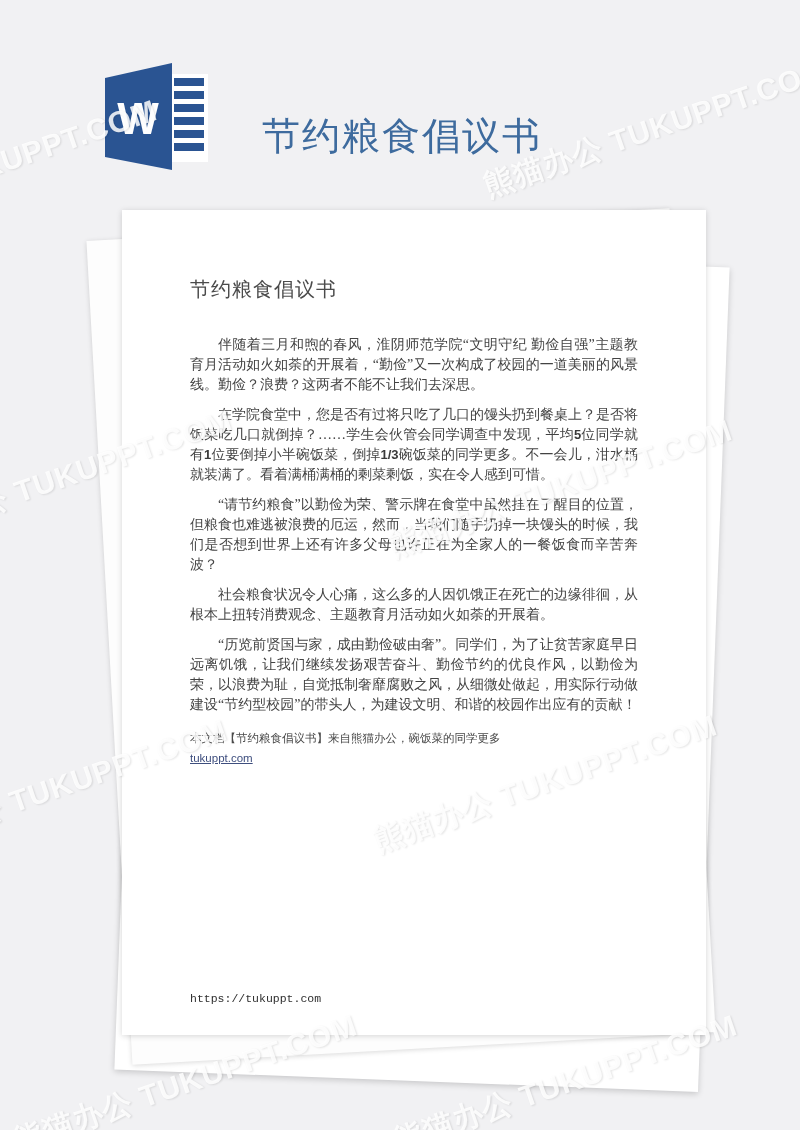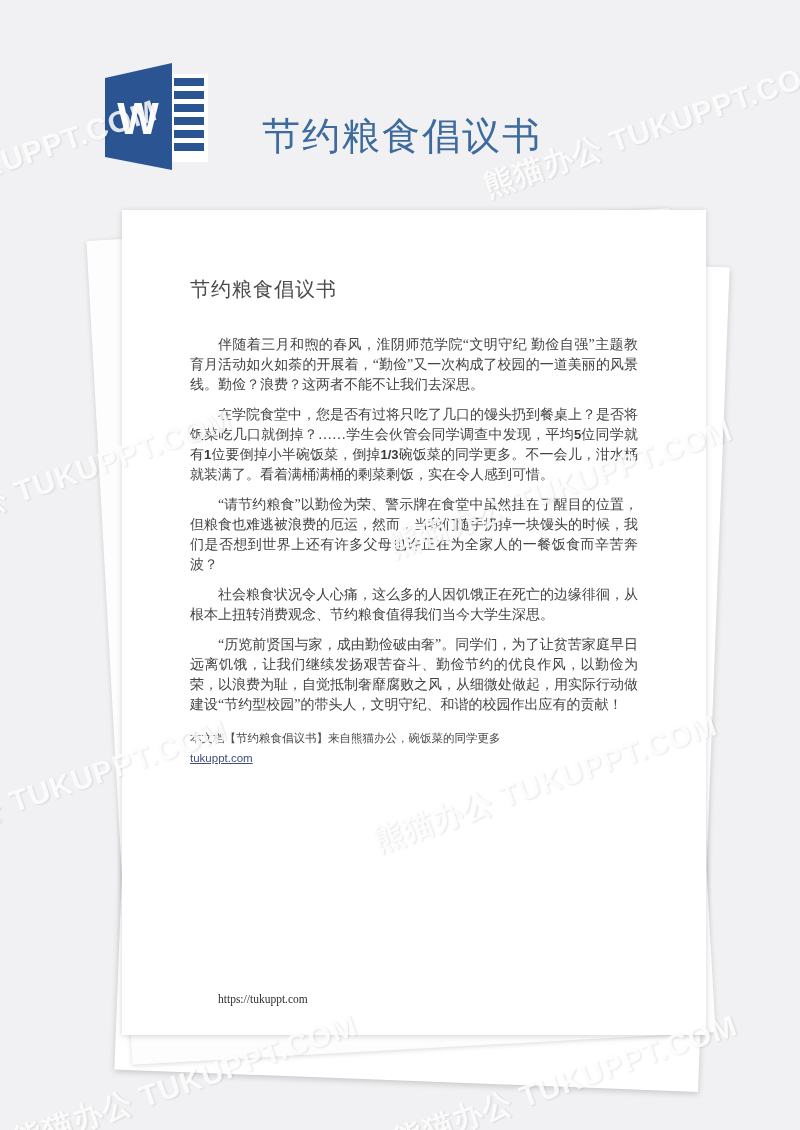--- a/index.html
+++ b/index.html
@@ -58,22 +58,22 @@
     font-size: 11.5px; line-height: 19px; color: #4a4a4a;
   }
   .footer-link {
     display: inline-block; margin-top: 1px;
     font-family: "Liberation Sans", sans-serif;
     font-size: 11.5px; color: #3e4e7e;
     text-decoration: underline; cursor: pointer;
   }
   .page-url {
     position: absolute; left: 68px; bottom: 30px;
-    font-family: Liberation Serif, serif;
-    font-size: 11.5px; color: #2f2f2f; margin-left: 28px;
+    font-family: Liberation Mono, monospace;
+    font-size: 11.5px; color: #2f2f2f;
   }
 
   
   .wm {
     position: absolute; z-index: 5;
     font-family: "Liberation Sans", sans-serif;
     font-weight: 700; font-size: 30px; letter-spacing: 1px;
     color: rgba(255,255,255,0.85);
     text-shadow: 1px 1px 2px rgba(0,0,0,0.10);
     transform: rotate(-19deg);
@@ -104,22 +104,22 @@
 
 <div class="sheet sheet-back3"></div>
 <div class="sheet sheet-back2"></div>
 
 <div class="sheet page">
   <h2 class="doc-title">节约粮食倡议书</h2>
   <div class="doc-body">
     <p>伴随着三月和煦的春风，淮阴师范学院“文明守纪 勤俭自强”主题教育月活动如火如荼的开展着，“勤俭”又一次构成了校园的一道美丽的风景线。勤俭？浪费？这两者不能不让我们去深思。</p>
     <p>在学院食堂中，您是否有过将只吃了几口的馒头扔到餐桌上？是否将饭菜吃几口就倒掉？……学生会伙管会同学调查中发现，平均<b>5</b>位同学就有<b>1</b>位要倒掉小半碗饭菜，倒掉<b>1/3</b>碗饭菜的同学更多。不一会儿，泔水桶就装满了。看着满桶满桶的剩菜剩饭，实在令人感到可惜。</p>
     <p>“请节约粮食”以勤俭为荣、警示牌在食堂中虽然挂在了醒目的位置，但粮食也难逃被浪费的厄运，然而，当我们随手扔掉一块馒头的时候，我们是否想到世界上还有许多父母也许正在为全家人的一餐饭食而辛苦奔波？</p>
-    <p>社会粮食状况令人心痛，这么多的人因饥饿正在死亡的边缘徘徊，从根本上扭转消费观念、节约粮食值得我们当今大学生深思。</p>
-    <p>“历览前贤国与家，成由勤俭破由奢”。同学们，为了让贫苦家庭早日远离饥饿，让我们继续发扬艰苦奋斗、勤俭节约的优良作风，以勤俭为荣，以浪费为耻，自觉抵制奢靡腐败之风，从细微处做起，用实际行动做建设“节约型校园”的带头人，文明守纪、和谐的校园作出应有的贡献！</p>
+    <p>社会粮食状况令人心痛，这么多的人因饥饿正在死亡的边缘徘徊，从根本上扭转消费观念、主题教育月活动如火如荼的开展着。</p>
+    <p>“历览前贤国与家，成由勤俭破由奢”。同学们，为了让贫苦家庭早日远离饥饿，让我们继续发扬艰苦奋斗、勤俭节约的优良作风，以勤俭为荣，以浪费为耻，自觉抵制奢靡腐败之风，从细微处做起，用实际行动做建设“节约型校园”的带头人，为建设文明、和谐的校园作出应有的贡献！</p>
   </div>
   <div class="footer-note">本文档【节约粮食倡议书】来自熊猫办公，碗饭菜的同学更多</div>
   <a class="footer-link">tukuppt.com</a>
   <div class="page-url">https://tukuppt.com</div>
 </div>
 
 <span class="wm" style="left:475px; top:108px;">熊猫办公 TUKUPPT.COM</span>
 <span class="wm" style="left:-195px; top:148px;">熊猫办公 TUKUPPT.COM</span>
 <span class="wm" style="left:-120px; top:458px;">熊猫办公 TUKUPPT.COM</span>
 <span class="wm" style="left:380px; top:468px;">熊猫办公 TUKUPPT.COM</span>

